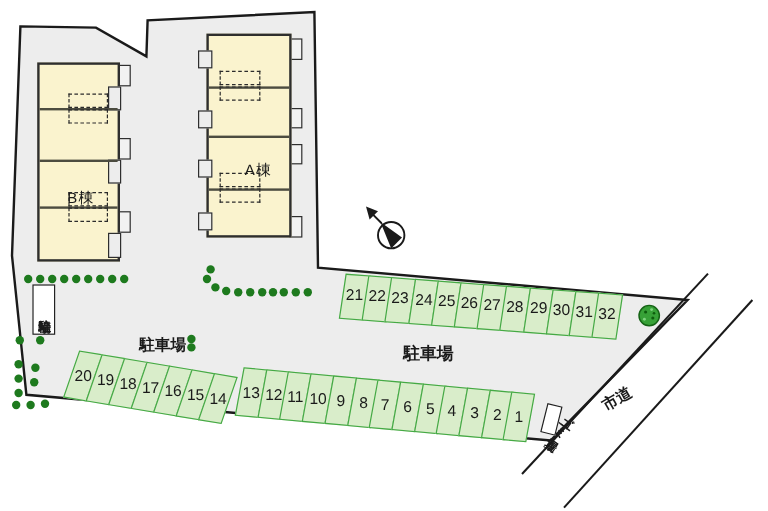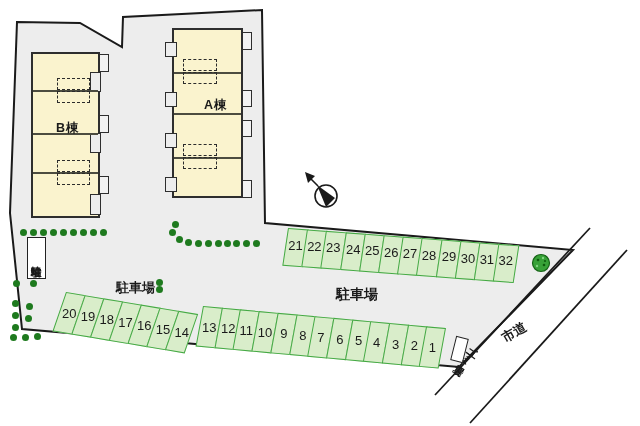--- a/index.html
+++ b/index.html
@@ -21,21 +21,21 @@
   }
   .bldg-tab{
     background:#f2f2f2;border:1.8px solid #2e2e2e;box-sizing:border-box;z-index:2;
   }
   .bldg-notch{
     background:#ededed;border:1.8px solid #2e2e2e;box-sizing:border-box;z-index:4;
   }
   .floor-line{height:1.6px;background:#4c4c40;z-index:5;}
   .stair{border:1.2px dashed #2b2b2b;box-sizing:border-box;z-index:6;background:transparent;}
   .bldg-label{
-    z-index:7;font-size:12.5px;font-weight:bold;letter-spacing:1px;white-space:nowrap;
+    z-index:7;font-size:12.5px;font-weight:normal;letter-spacing:1px;white-space:nowrap;margin-top:37px;
   }
 
   
   .prow{transform-origin:0 0;z-index:5;}
   .pcell{
     position:absolute;top:0;box-sizing:border-box;
     background:var(--space-fill,#d9edca);
     border:1.4px solid var(--space-border,#45a945);
   }
   .pnum{

